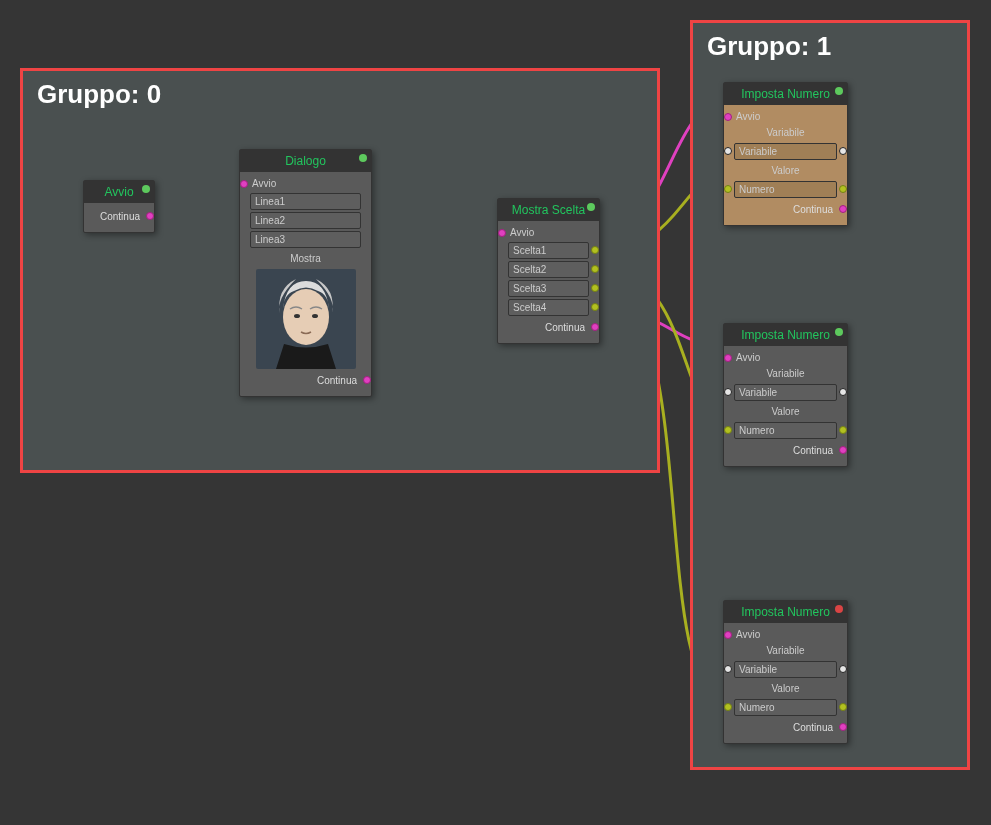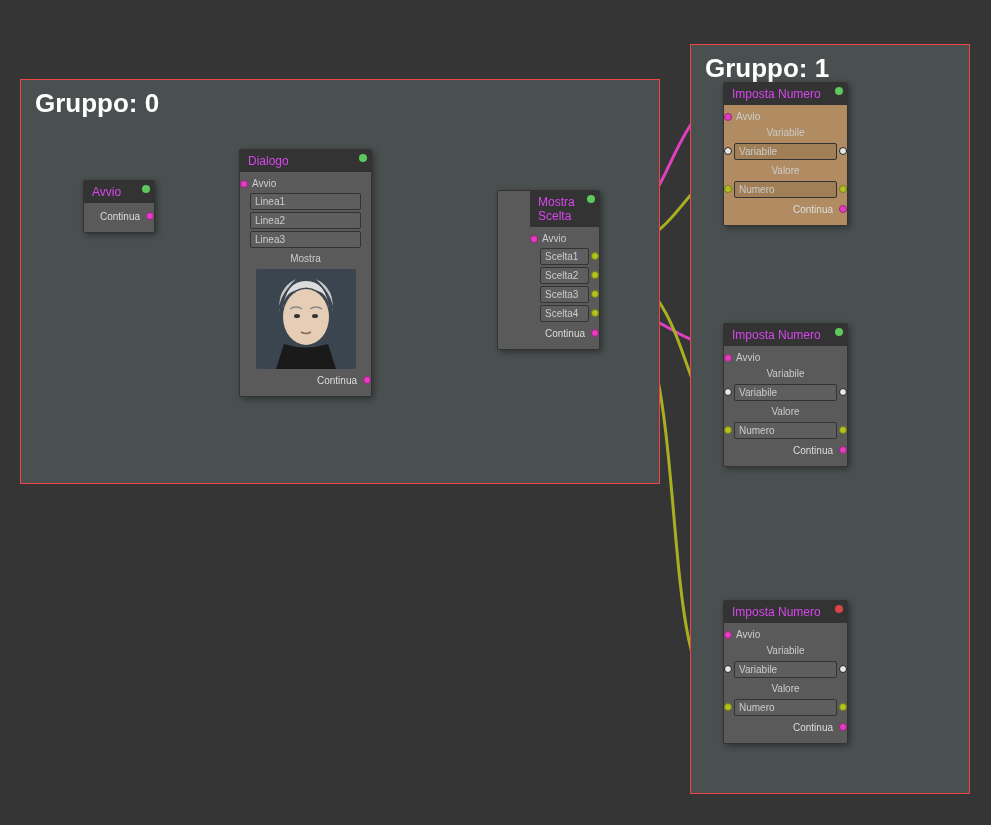--- a/index.html
+++ b/index.html
@@ -8,41 +8,41 @@
   width: 991px;
   height: 825px;
   font-family: Arial, sans-serif;
   font-size: 11px;
   color: #ddd;
   position: relative;
   overflow: hidden;
 }
 .group-box {
   position: absolute;
-  border: 1px solid #ef4444;
+  border: 3px solid #ef4444;
   background: #4a5050;
-  margin-top: 24px;
 }
 .group-label {
   color: #fff;
   font-size: 26px;
   font-weight: bold;
   padding: 8px 14px;
 }
 .node {
   position: absolute;
   background: #5a5a5a;
   border: 1px solid #333;
   border-radius: 2px;
   box-shadow: 2px 2px 6px rgba(0,0,0,0.4);
 }
 .node-header {
   background: #333;
-  color: #d946ef;
+  color: #22c55e;
   padding: 4px 8px;
+  text-align: center;
   font-size: 12px;
   position: relative;
 }
 .status-dot {
   position: absolute;
   right: 4px;
   top: 4px;
   width: 8px;
   height: 8px;
   border-radius: 50%;
@@ -133,21 +133,21 @@
 
   <path d="M600,250 C680,250 680,177 723,177" stroke="#a8b020" stroke-width="3" fill="none"></path>
 
   <path d="M600,310 C670,310 670,345 723,345" stroke="#e040c0" stroke-width="3" fill="none"></path>
 
   <path d="M600,268 C690,268 680,418 723,418" stroke="#a8b020" stroke-width="3" fill="none"></path>
 
   <path d="M600,286 C700,286 650,695 723,695" stroke="#a8b020" stroke-width="3" fill="none"></path>
 </svg>
 
-<div class="group-box" style="left:20px; top:55px; width:640px; height:405px;">
+<div class="group-box" style="left:20px; top:68px; width:640px; height:405px;">
   <div class="group-label">Gruppo: 0</div>
 </div>
 
 <div class="group-box" style="left:690px; top:20px; width:280px; height:750px;">
   <div class="group-label">Gruppo: 1</div>
 </div>
 
 <div class="node" style="left:83px; top:180px; width:72px;">
   <div class="node-header">
     <span>Avvio</span>
@@ -188,21 +188,21 @@
       <path d="M34 40 Q40 36 46 40" stroke="#888" stroke-width="1.5" fill="none"></path>
       <path d="M54 40 Q60 36 66 40" stroke="#888" stroke-width="1.5" fill="none"></path>
     </svg>
     <div class="continue-row">
       <span>Continua</span>
       <span class="port right magenta" style="top:5px;"></span>
     </div>
   </div>
 </div>
 
-<div class="node" style="left:497px; top:190px; width:103px;padding-left:32px;">
+<div class="node" style="left:497px; top:198px; width:103px;">
   <div class="node-header">
     <span>Mostra Scelta</span>
     <span class="status-dot status-green"></span>
   </div>
   <div class="node-body">
     <div class="row">
       <span class="port left magenta" style="top:4px;"></span>
       <span>Avvio</span>
     </div>
     <div class="input-row" style="position:relative;">

